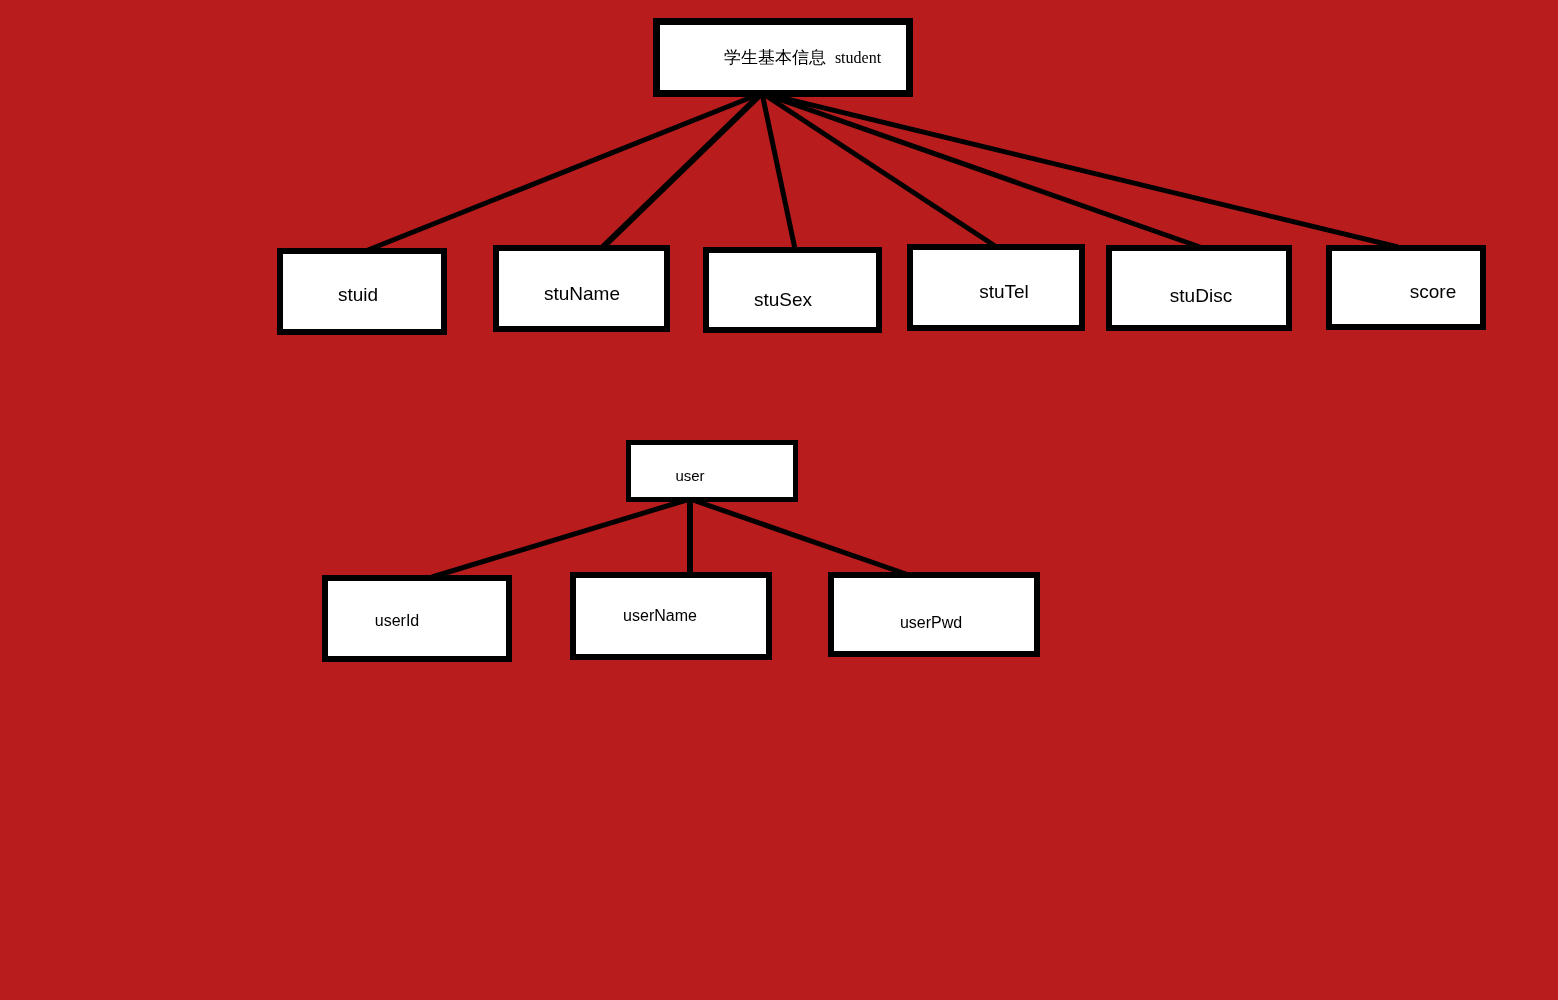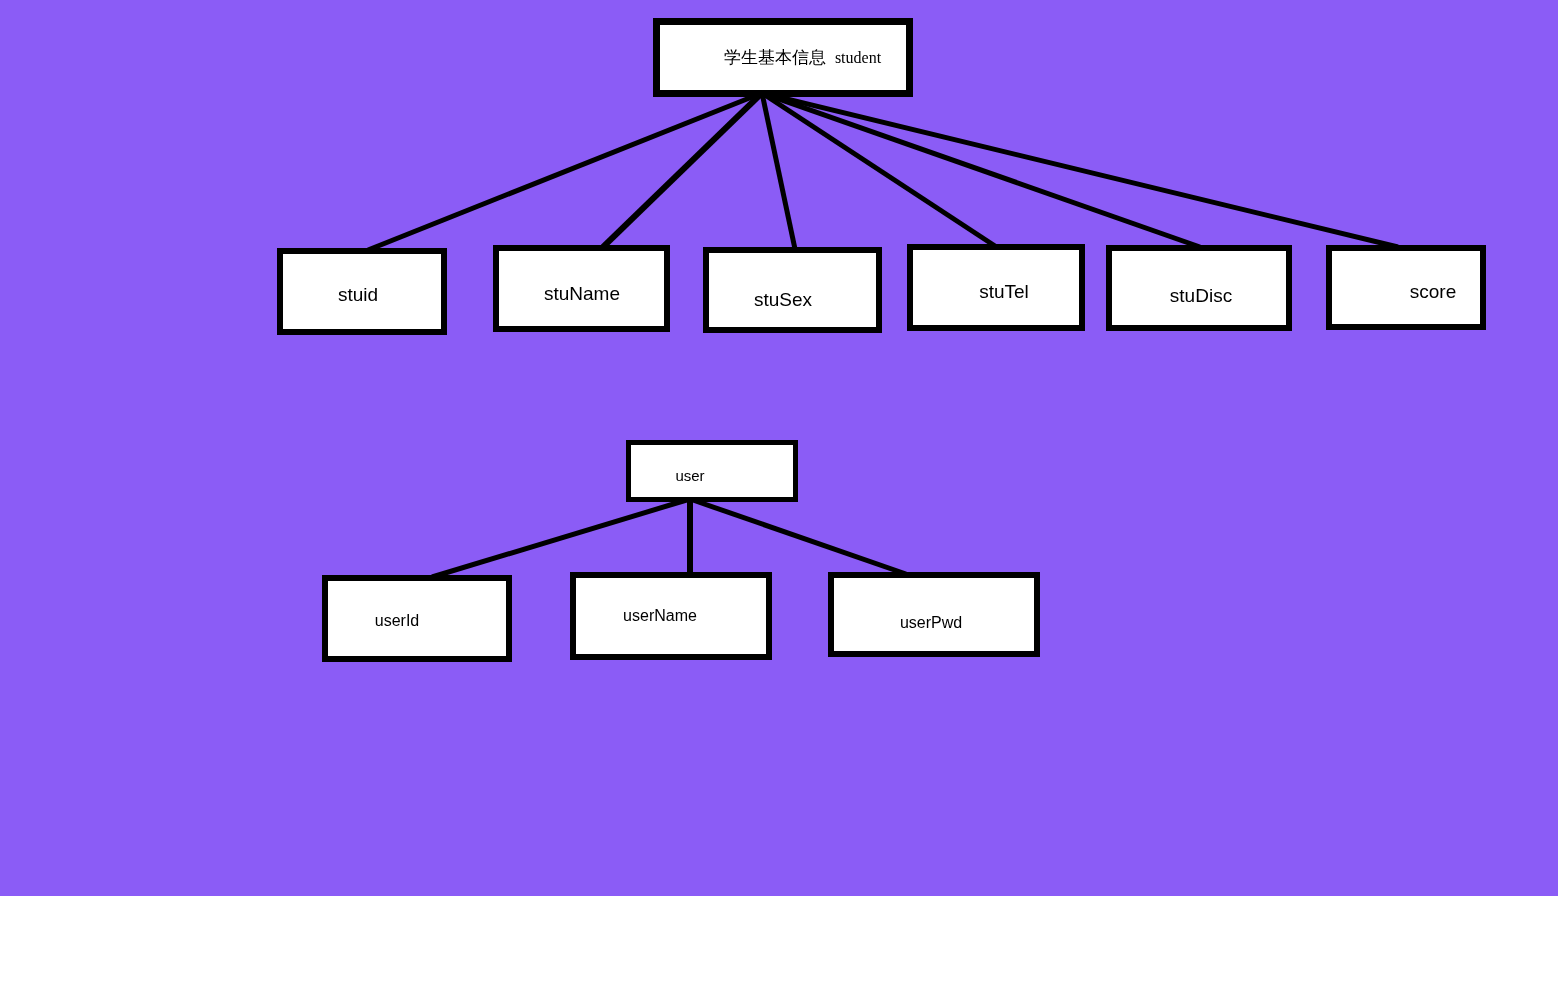--- a/index.html
+++ b/index.html
@@ -9,22 +9,22 @@
   }
   body {
     width: 1558px;
     height: 1000px;
     font-family: "Liberation Sans", sans-serif;
     overflow: hidden;
   }
   #diagram-root {
     position: relative;
     width: 1558px;
-    height: 896px;
-    background: #8b5cf6;
+    height: 1000px;
+    background: #b91c1c;
   }
   svg#diagram-canvas {
     position: absolute;
     top: 0;
     left: 0;
     width: 1558px;
     height: 1000px;
     display: block;
   }
   .node-rect {

